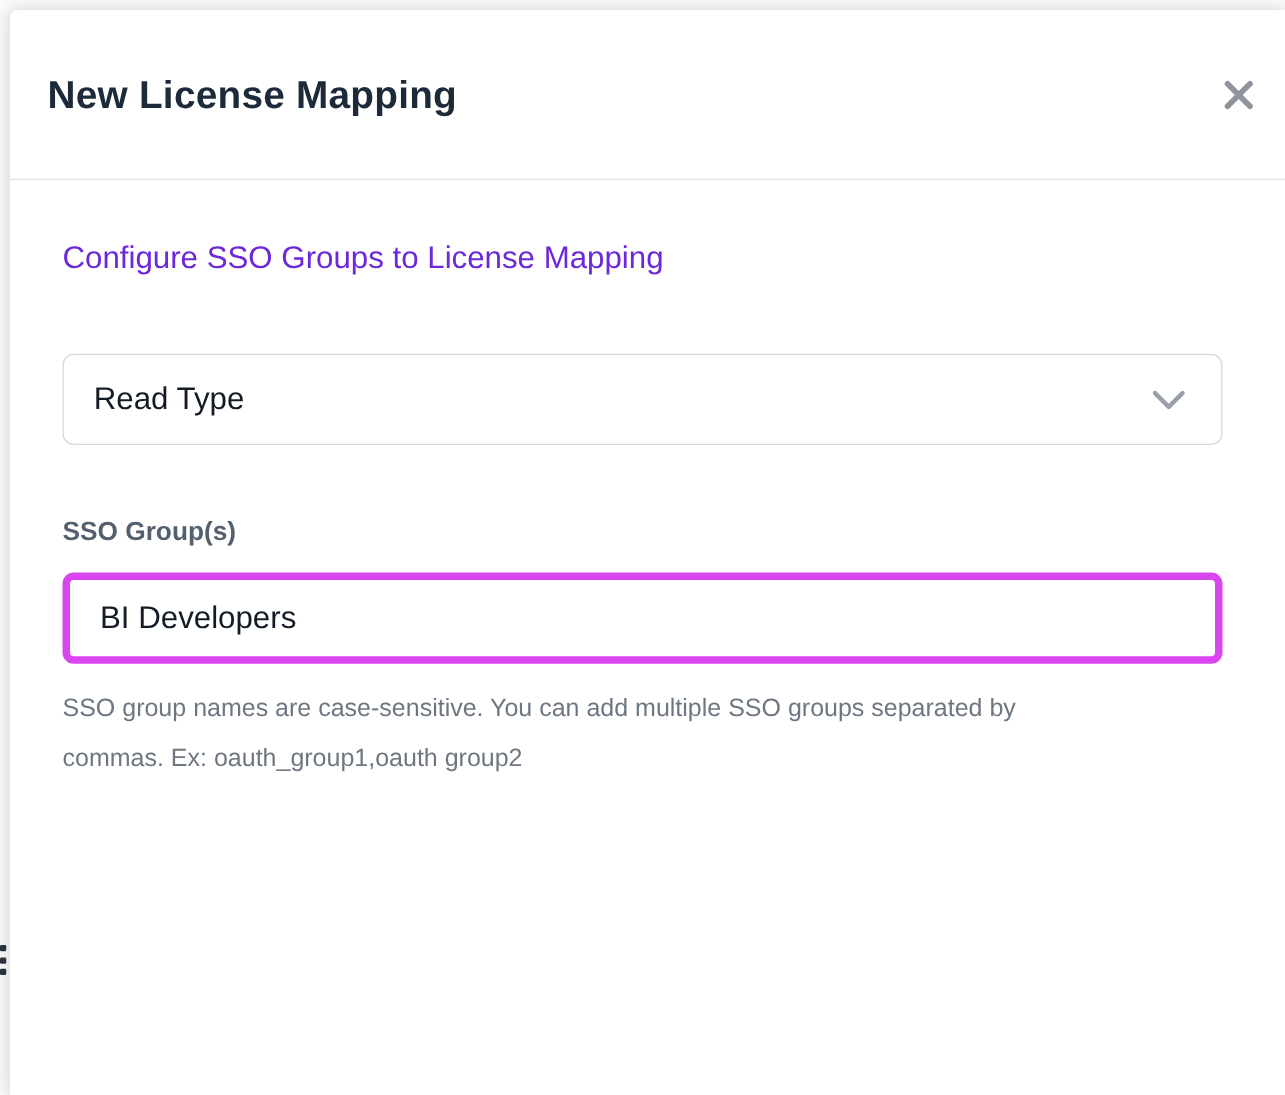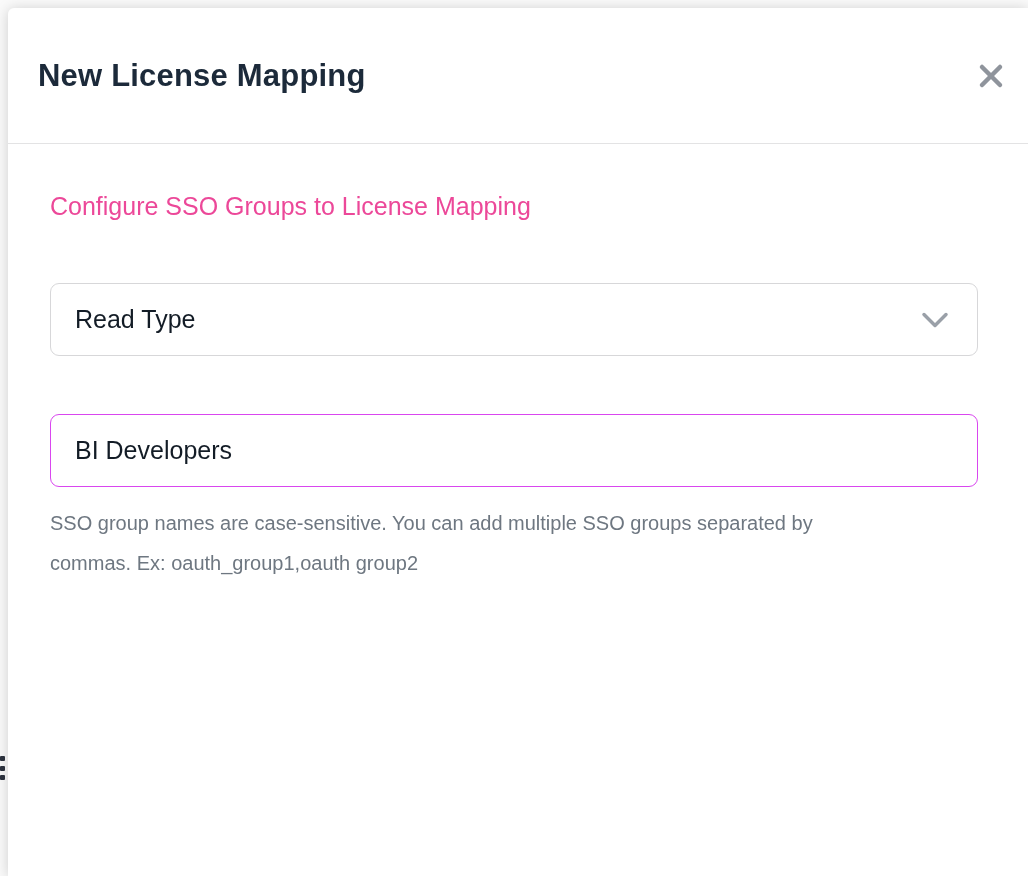--- a/index.html
+++ b/index.html
@@ -47,21 +47,21 @@
     background: none; border: none; cursor: pointer;
     width: 34px; height: 34px;
     display: flex; align-items: center; justify-content: center;
   }
   .close-btn svg { display: block; }
 
   .modal-body { padding: 48px 50px 0 42px; }
 
   .subtitle {
     font-size: 25px;
-    color: #ec4899;
+    color: #6d28d9;
     margin-bottom: 62px;
   }
 
   .field-label {
     display: block;
     font-size: 21px;
     font-weight: 700;
     color: #53606e;
     margin-bottom: 20px;
   }
@@ -87,21 +87,21 @@
   .chevron {
     position: absolute;
     right: 28px; top: 50%;
     transform: translateY(-50%);
     display: flex;
   }
 
   .text-input {
     width: 100%;
     height: 73px;
-    border: 1px solid #d946ef;
+    border: 6px solid #d946ef;
     border-radius: 9px;
     background: #fff;
     font-family: "Liberation Sans", sans-serif;
     font-size: 25px;
     color: #131c26;
     padding: 0 24px;
     outline: none;
   }
 
   .help-text {
@@ -146,19 +146,20 @@
           <span class="select-value">Read Type</span>
           <span class="chevron">
             <svg width="28" height="17" viewBox="0 0 28 17">
               <polyline points="3,3 14,14 25,3" fill="none" stroke="#9aa0a8" stroke-width="3.5" stroke-linecap="round" stroke-linejoin="round"></polyline>
             </svg>
           </span>
         </div>
       </div>
 
       <div class="field-group">
+        <label class="field-label">SSO Group(s)</label>
         <input class="text-input" type="text" value="BI Developers" style="">
         <div class="help-text">SSO group names are case-sensitive. You can add multiple SSO groups separated by commas. Ex: oauth_group1,oauth group2</div>
       </div>
 
     </div>
   </div>
 </div>
 
 </body></html>

